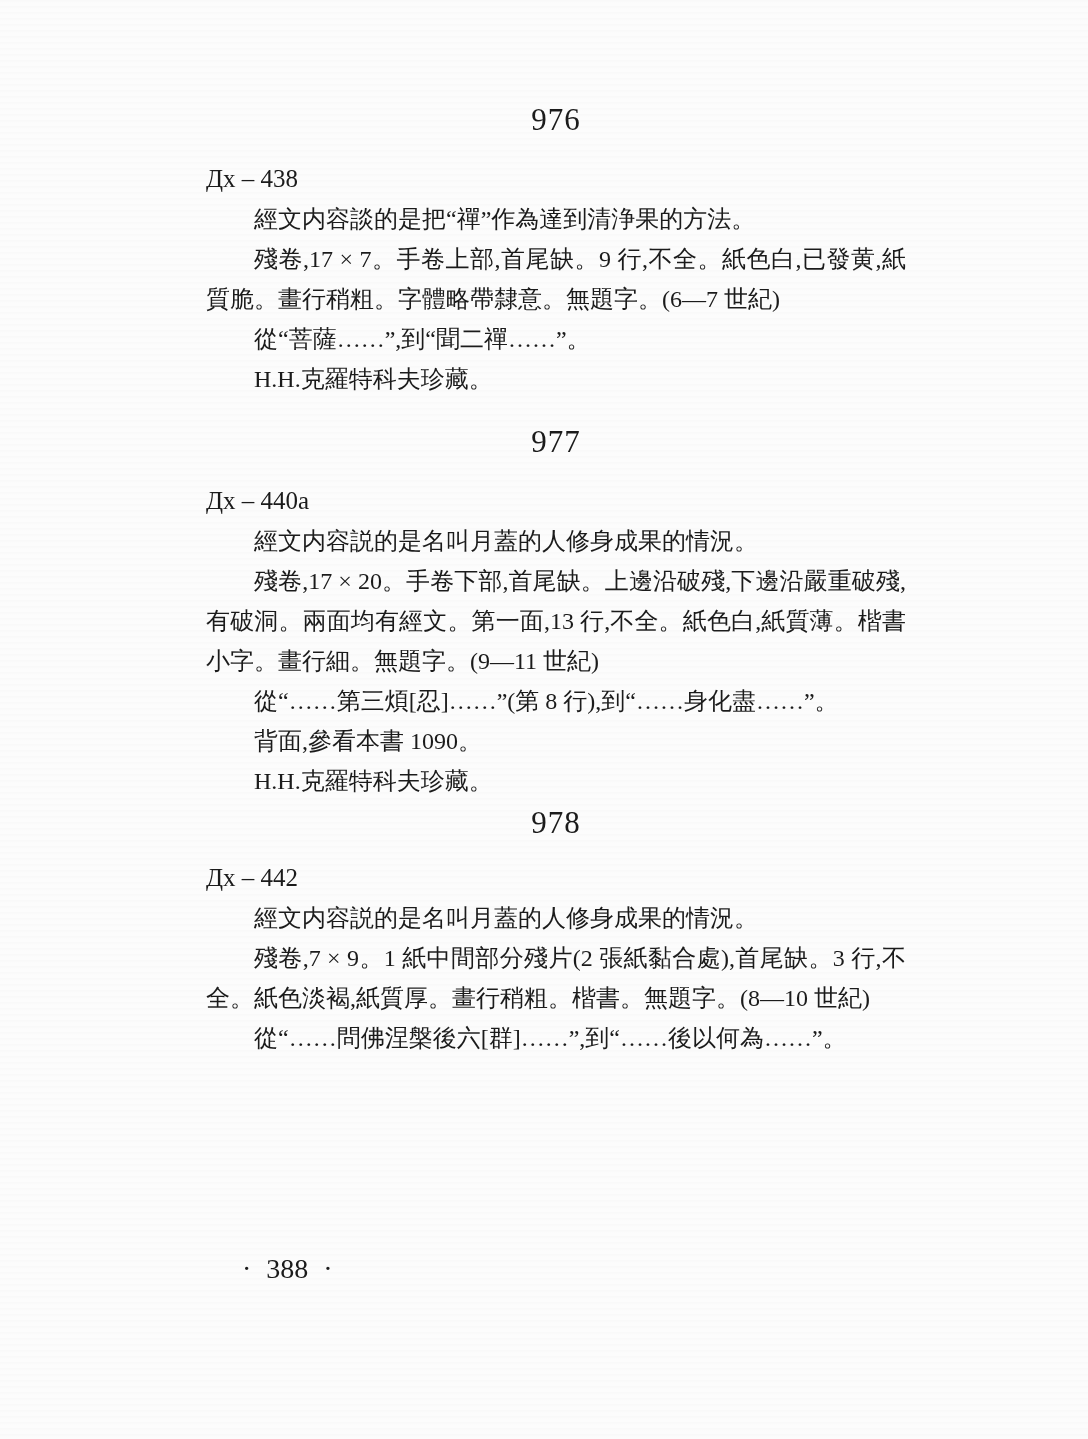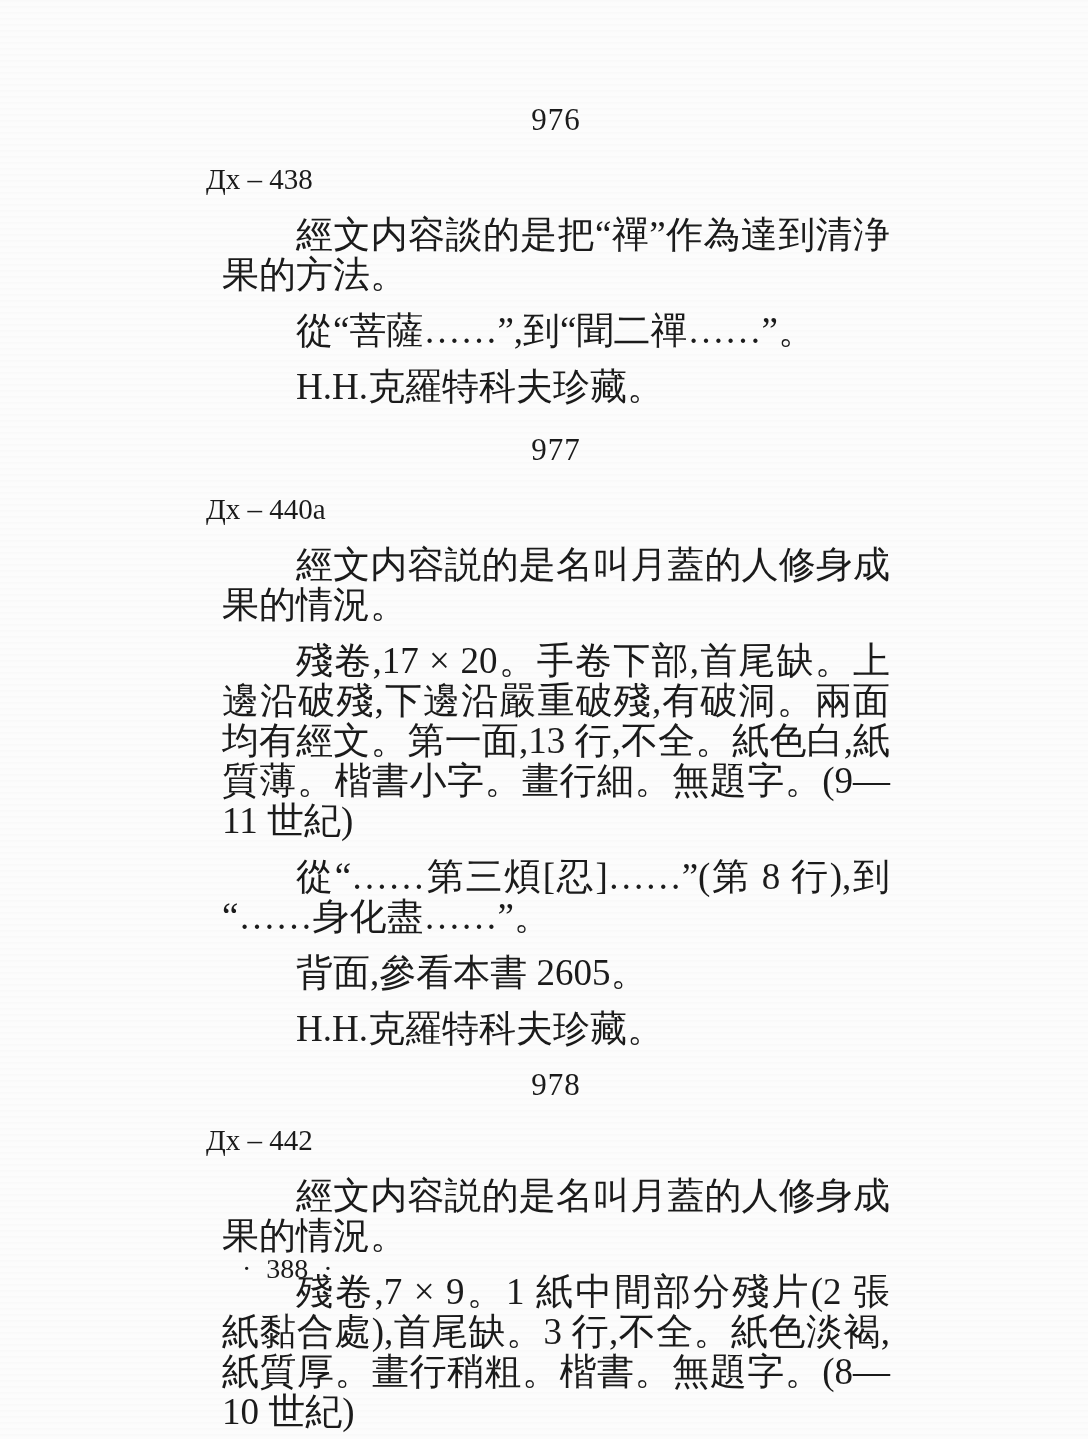--- a/index.html
+++ b/index.html
@@ -35,26 +35,26 @@
     margin: 0;
     text-align: center;
     font-size: 31px;
     font-weight: normal;
     line-height: 40px;
     letter-spacing: 1px;
   }
   .entry-id {
     margin: 0;
     margin-top: 19px;
-    font-size: 29px;
+    font-size: 25px;
     line-height: 40px;
   }
   .para {
-    margin: 16px;
-    font-size: 37px;
+    margin: 0;
+    font-size: 24px;
     line-height: 40px;
     text-indent: 2em;
     text-align: justify;
   }
   #entry-977 .entry-num { margin-top: 23px; }
   #entry-978 .entry-num { margin-top: 2px; }
   #entry-978 .entry-id  { margin-top: 15px; }
   .footer {
     position: absolute;
     left: 242px;
@@ -69,31 +69,32 @@
 </head>
 <body>
 
 <div class="page">
   <div class="content">
 
     <section id="entry-976">
       <h2 class="entry-num">976</h2>
       <p class="entry-id">Дх – 438</p>
       <p class="para">經文内容談的是把“禪”作為達到清浄果的方法。</p>
+      <p class="para">殘卷,17 × 7。手卷上部,首尾缺。9 行,不全。紙色白,已發黄,紙質脆。畫行稍粗。字體略帶隸意。無題字。(6—7 世紀)</p>
       <p class="para">從“菩薩……”,到“聞二禪……”。</p>
       <p class="para">H.H.克羅特科夫珍藏。</p>
     </section>
 
     <section id="entry-977">
       <h2 class="entry-num">977</h2>
       <p class="entry-id">Дх – 440a</p>
       <p class="para">經文内容説的是名叫月蓋的人修身成果的情況。</p>
       <p class="para">殘卷,17 × 20。手卷下部,首尾缺。上邊沿破殘,下邊沿嚴重破殘,有破洞。兩面均有經文。第一面,13 行,不全。紙色白,紙質薄。楷書小字。畫行細。無題字。(9—11 世紀)</p>
       <p class="para">從“……第三煩[忍]……”(第 8 行),到“……身化盡……”。</p>
-      <p class="para">背面,參看本書 2605。</p>
+      <p class="para">背面,參看本書 1090。</p>
       <p class="para">H.H.克羅特科夫珍藏。</p>
     </section>
 
     <section id="entry-978">
       <h2 class="entry-num">978</h2>
       <p class="entry-id">Дх – 442</p>
       <p class="para">經文内容説的是名叫月蓋的人修身成果的情況。</p>
       <p class="para">殘卷,7 × 9。1 紙中間部分殘片(2 張紙黏合處),首尾缺。3 行,不全。紙色淡褐,紙質厚。畫行稍粗。楷書。無題字。(8—10 世紀)</p>
       <p class="para">從“……問佛涅槃後六[群]……”,到“……後以何為……”。</p>
     </section>

